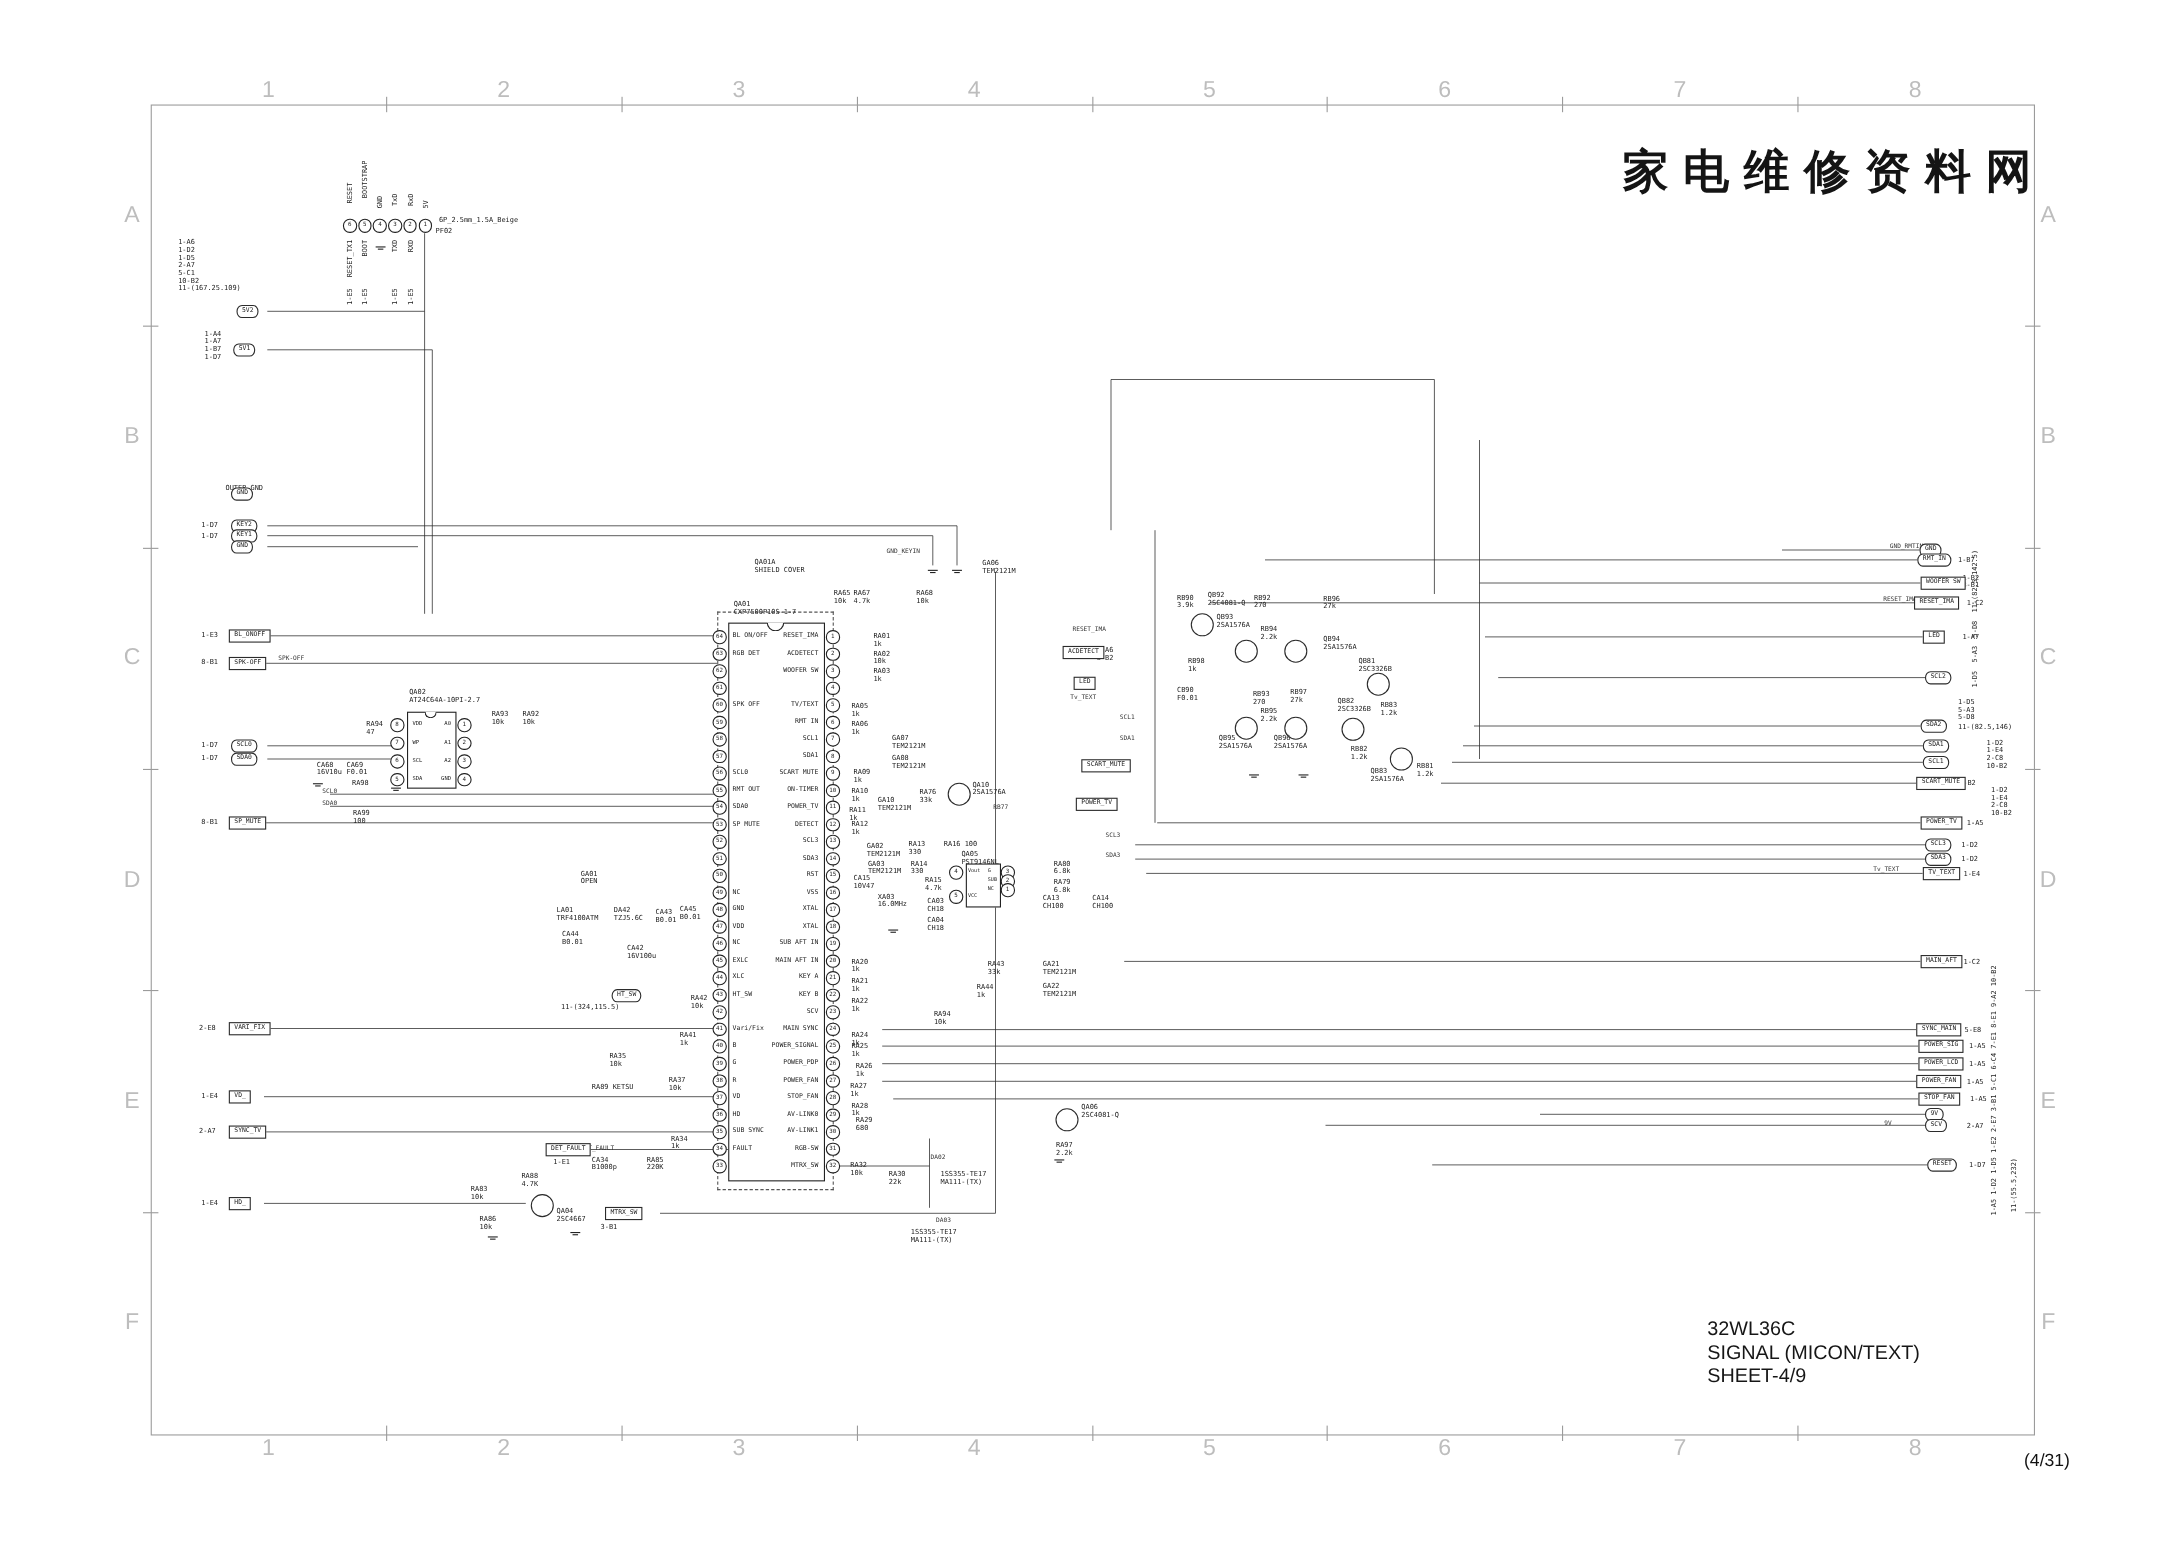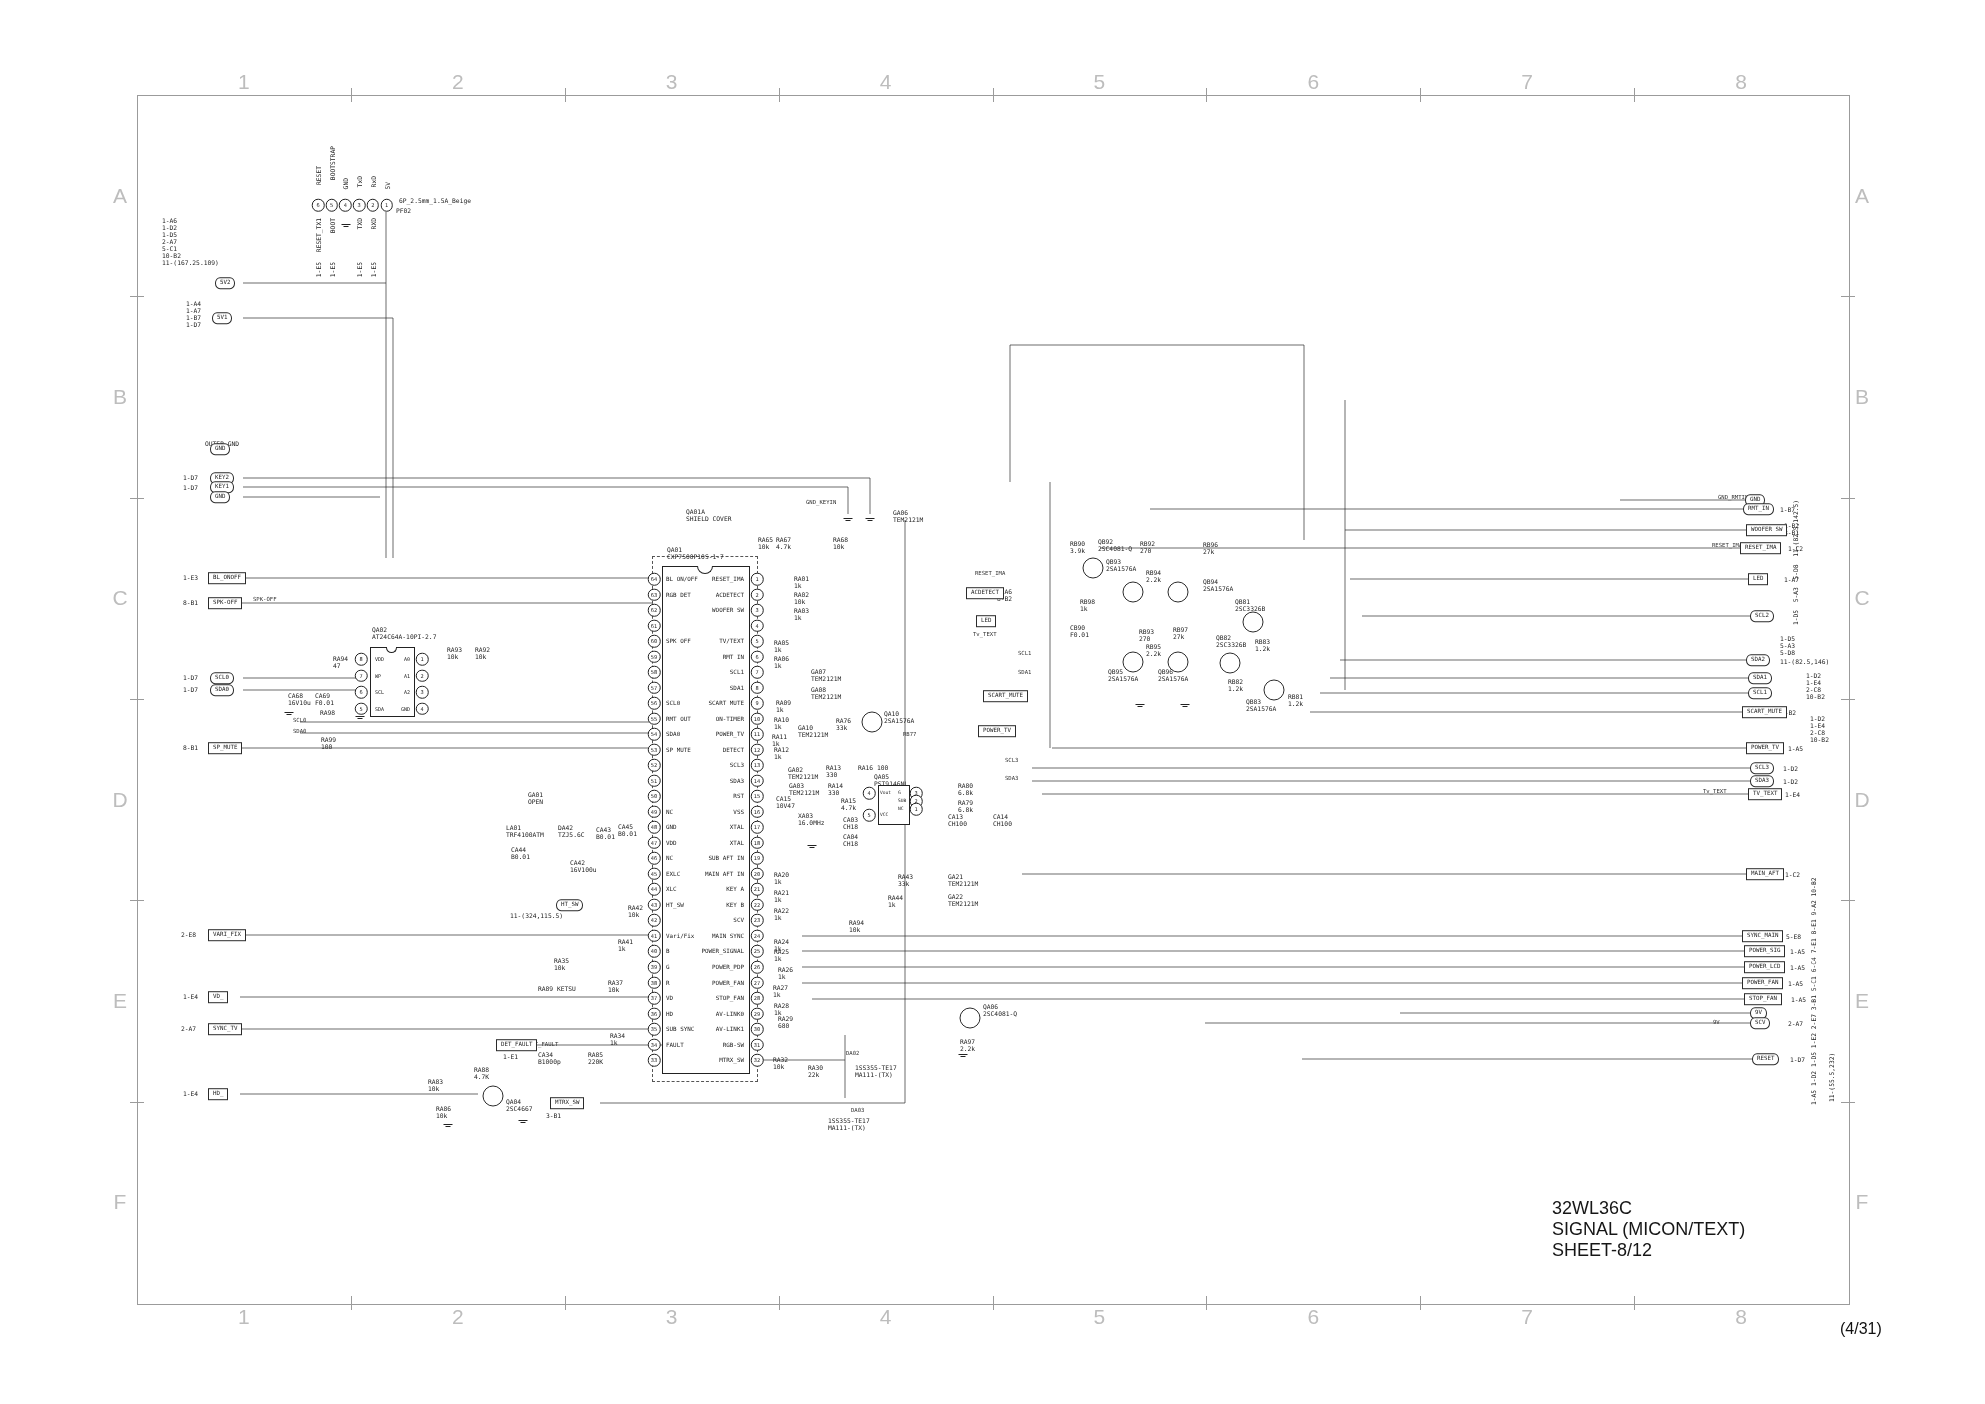--- a/index.html
+++ b/index.html
@@ -105,25 +105,26 @@
       <line x1="845" y1="1035" x2="845" y2="1098"></line>
     <line x1="530" y1="1045" x2="738" y2="1045"></line>
       <line x1="600" y1="1103" x2="905" y2="1103"></line>
     <line x1="905" y1="520" x2="905" y2="1103"></line>
     <line x1="300" y1="722" x2="652" y2="722"></line>
       <line x1="300" y1="733" x2="652" y2="733"></line>
   </svg>
 
   <div class="frame"></div>
 
+  <div class="wm1">家电维修资料网</div>
 
   <div class="tb">
     <div>32WL36C</div>
     <div>SIGNAL (MICON/TEXT)</div>
-    <div>SHEET-8/12</div>
+    <div>SHEET-4/9</div>
   </div>
   <div class="pn">(4/31)</div>
 
   <div class="shield"></div>
   <div class="icbox"></div>
   <div class="icnotch"></div>
   <div class="eebox"></div>
   <div class="eenotch"></div>
   <div class="rstbox"></div>
 <div class="gridlbl" style="left: 243.938px; top: 82px;">1</div>

